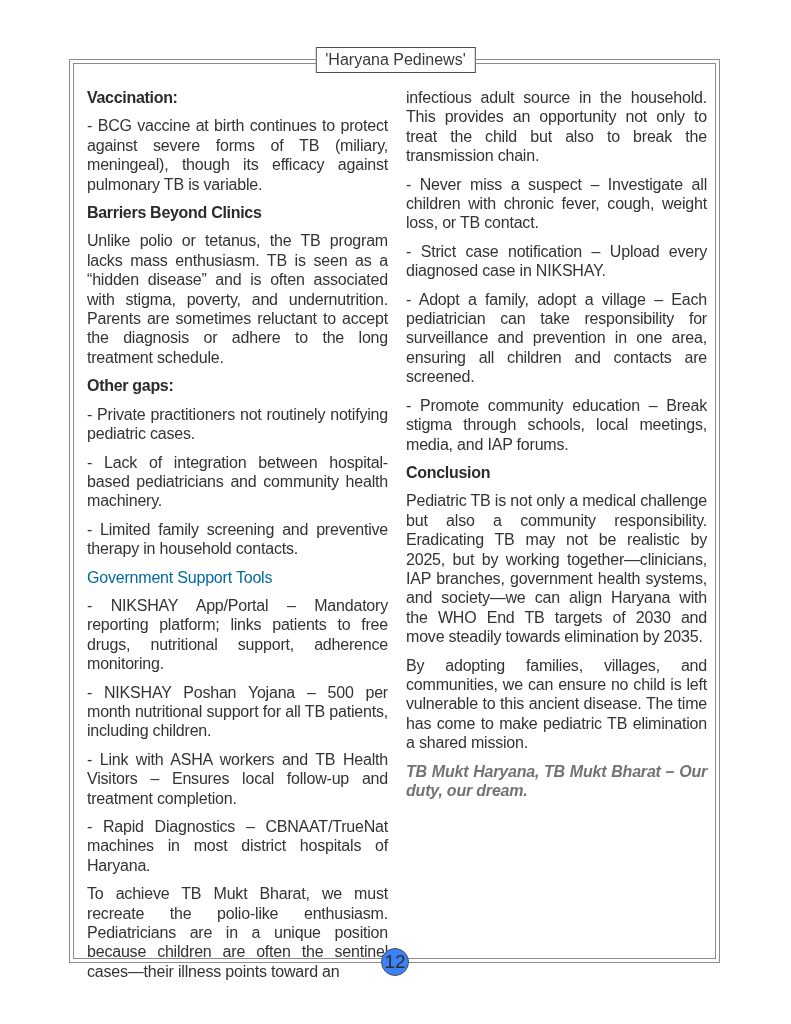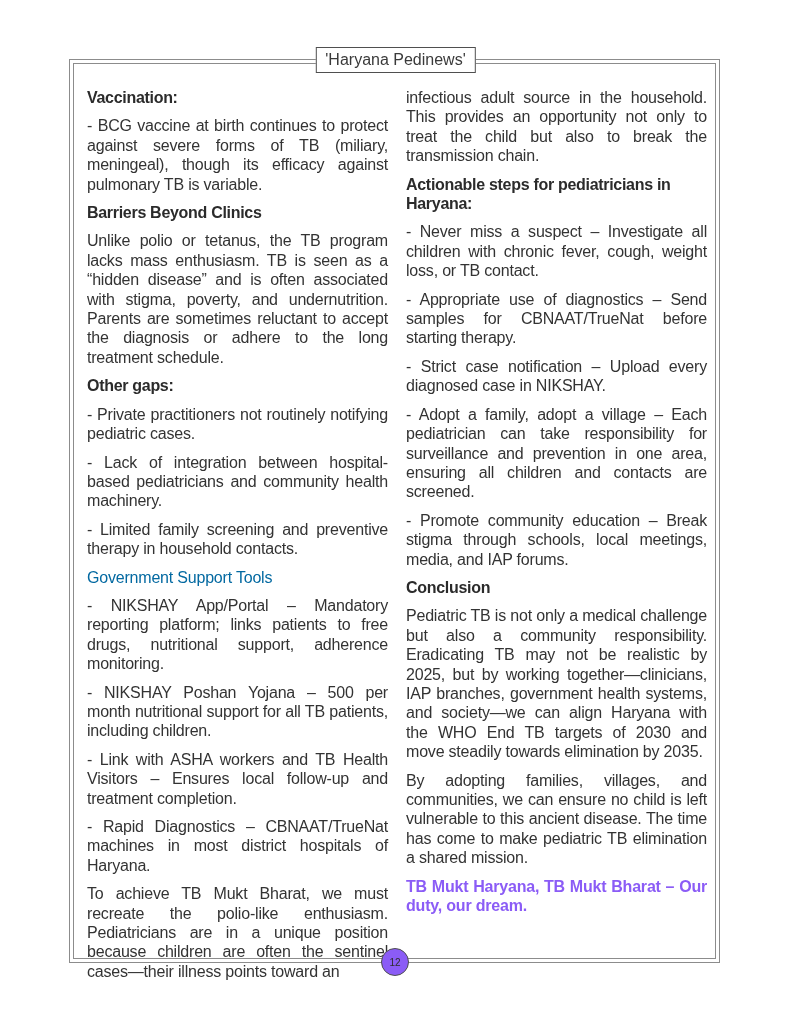--- a/index.html
+++ b/index.html
@@ -31,43 +31,43 @@
     padding:2px 9px 3px 9px;
     font-size:16px;line-height:19px;
     color:#3a3a3a;
     white-space:nowrap;
     z-index:2;
   }
   .page-circle{
     position:absolute;top:948px;left:381px;
     width:26px;height:26px;
     border-radius:50%;
-    background:#8b5cf6;
+    background:#3b82f6;
     border:1px solid var(--box-color);
     z-index:2;
     display:flex;align-items:center;justify-content:center;
-    font-size:10px;color:#2e2e2e;
+    font-size:19px;color:#2e2e2e;
   }
   .columns{
     position:absolute;left:87px;top:88px;width:620px;
     display:flex;gap:18px;
     z-index:1;
   }
   .col{width:301px;}
   .block{
     margin:0 0 9px 0;
     font-size:16px;
     line-height:19.4px;
     letter-spacing:-0.2px;
     color:var(--text-color);
     text-align:justify;
   }
   .heading{font-weight:bold;color:#2b2b2b;letter-spacing:-0.3px;text-align:left;}
   .subheading{color:#0369a1;text-align:left;}
-  .emphasis{font-weight:bold;color:#8b5cf6;}
+  .emphasis{font-weight:bold;font-style:italic;color:#737373;}
 </style>
 </head>
 <body>
 
 <div class="page">
 
   <div class="frame">
     <div class="frame-inner"></div>
   </div>
 
@@ -87,23 +87,21 @@
         <p class="block body">- Limited family screening and preventive therapy in household contacts.</p>
         <p class="block subheading">Government Support Tools</p>
         <p class="block body">- NIKSHAY App/Portal – Mandatory reporting platform; links patients to free drugs, nutritional support, adherence monitoring.</p>
         <p class="block body">- NIKSHAY Poshan Yojana –  500 per month nutritional support for all TB patients, including children.</p>
         <p class="block body">- Link with ASHA workers and TB Health Visitors – Ensures local follow-up and treatment completion.</p>
         <p class="block body">- Rapid Diagnostics – CBNAAT/TrueNat machines in most district hospitals of Haryana.</p>
         <p class="block body">To achieve TB Mukt Bharat, we must recreate the polio-like enthusiasm. Pediatricians are in a unique position because children are often the sentinel cases—their illness points toward an</p>
       </div>
     <div class="col">
         <p class="block body">infectious adult source in the household. This provides an opportunity not only to treat the child but also to break the transmission chain.</p>
-        <p class="block heading">Actionable steps for pediatricians in Haryana:</p>
         <p class="block body">- Never miss a suspect – Investigate all children with chronic fever, cough, weight loss, or TB contact.</p>
-        <p class="block body">- Appropriate use of diagnostics – Send samples for CBNAAT/TrueNat before starting therapy.</p>
         <p class="block body">- Strict case notification – Upload every diagnosed case in NIKSHAY.</p>
         <p class="block body">- Adopt a family, adopt a village – Each pediatrician can take responsibility for surveillance and prevention in one area, ensuring all children and contacts are screened.</p>
         <p class="block body">- Promote community education – Break stigma through schools, local meetings, media, and IAP forums.</p>
         <p class="block heading">Conclusion</p>
         <p class="block body">Pediatric TB is not only a medical challenge but also a community responsibility. Eradicating TB may not be realistic by 2025, but by working together—clinicians, IAP branches, government health systems, and society—we can align Haryana with the WHO End TB targets of 2030 and move steadily towards elimination by 2035.</p>
         <p class="block body">By adopting families, villages, and communities, we can ensure no child is left vulnerable to this ancient disease. The time has come to make pediatric TB elimination a shared mission.</p>
         <p class="block emphasis">TB Mukt Haryana, TB Mukt Bharat – Our duty, our dream.</p>
       </div>
   </div>
 

